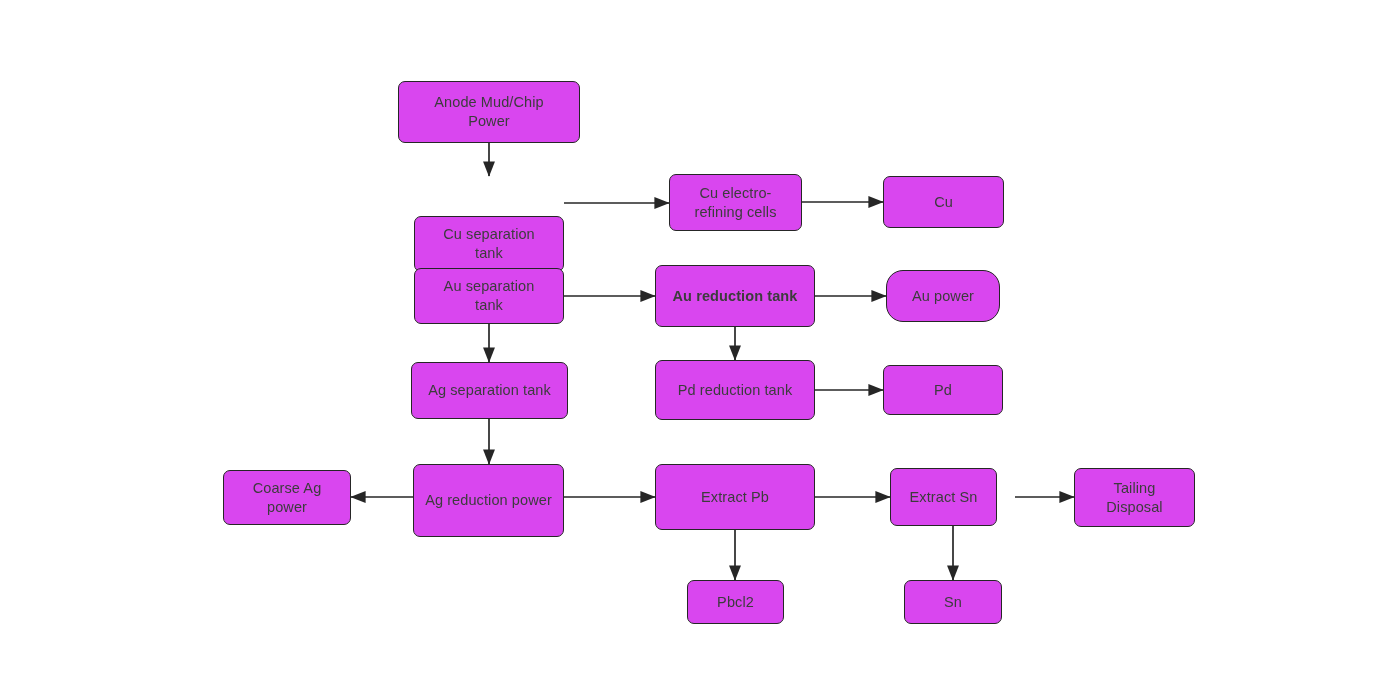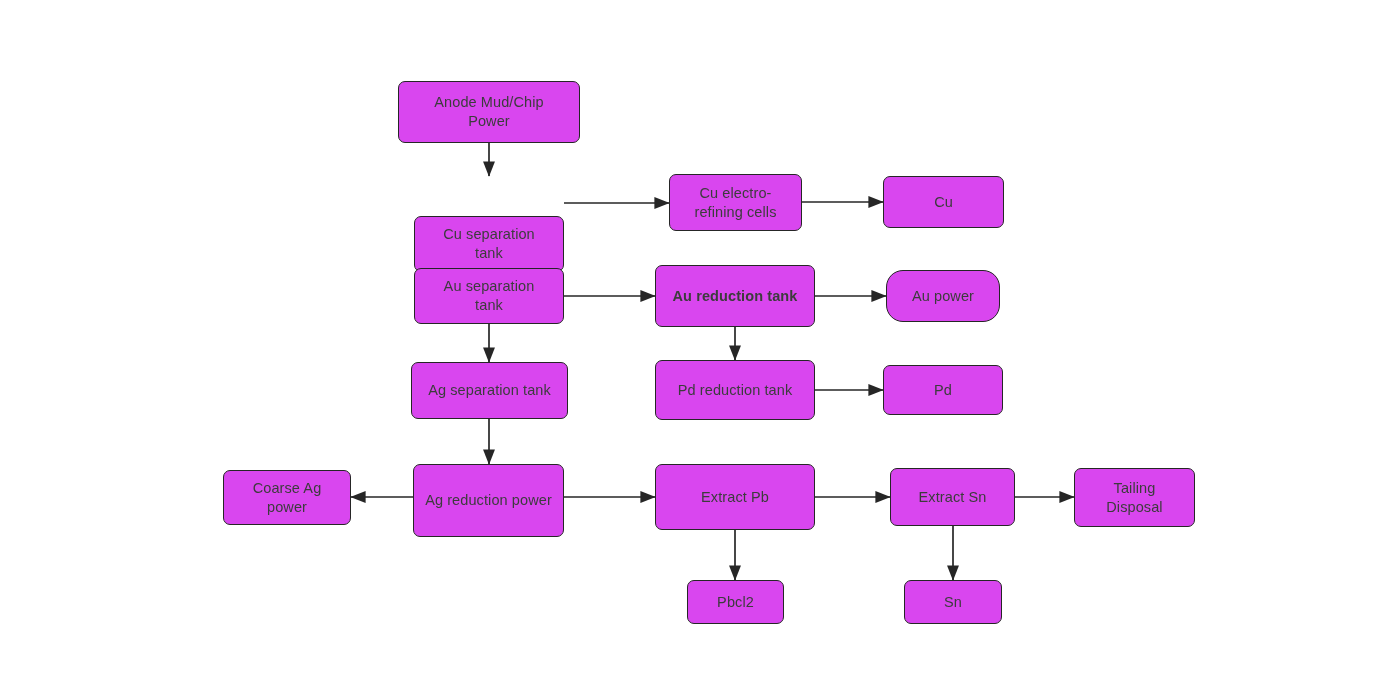--- a/index.html
+++ b/index.html
@@ -91,19 +91,19 @@
 tank</div>
       <div class="node" style="left: 655px; top: 265px; width: 160px; height: 62px; border-color: rgb(38, 38, 38); color: rgb(60, 60, 60); font-weight: bold;">Au reduction tank</div>
       <div class="node" style="left: 886px; top: 270px; width: 114px; height: 52px; border-color: rgb(38, 38, 38); color: rgb(60, 60, 60); border-radius: 17px;">Au power</div>
       <div class="node" style="left: 411px; top: 362px; width: 157px; height: 57px; border-color: rgb(38, 38, 38); color: rgb(60, 60, 60);">Ag separation tank</div>
       <div class="node" style="left: 655px; top: 360px; width: 160px; height: 60px; border-color: rgb(38, 38, 38); color: rgb(60, 60, 60);">Pd reduction tank</div>
       <div class="node" style="left: 883px; top: 365px; width: 120px; height: 50px; border-color: rgb(38, 38, 38); color: rgb(60, 60, 60);">Pd</div>
       <div class="node" style="left: 223px; top: 470px; width: 128px; height: 55px; border-color: rgb(38, 38, 38); color: rgb(60, 60, 60);">Coarse Ag
 power</div>
       <div class="node" style="left: 413px; top: 464px; width: 151px; height: 73px; border-color: rgb(38, 38, 38); color: rgb(60, 60, 60);">Ag reduction power</div>
       <div class="node" style="left: 655px; top: 464px; width: 160px; height: 66px; border-color: rgb(38, 38, 38); color: rgb(60, 60, 60);">Extract Pb</div>
-      <div class="node" style="left: 890px; top: 468px; width: 125px; height: 58px; border-color: rgb(38, 38, 38); color: rgb(60, 60, 60);">Extract Sn</div>
+      <div class="node" style="left: 890px; top: 468px; width: 107px; height: 58px; border-color: rgb(38, 38, 38); color: rgb(60, 60, 60);">Extract Sn</div>
       <div class="node" style="left: 1074px; top: 468px; width: 121px; height: 59px; border-color: rgb(38, 38, 38); color: rgb(60, 60, 60);">Tailing
 Disposal</div>
       <div class="node" style="left: 687px; top: 580px; width: 97px; height: 44px; border-color: rgb(38, 38, 38); color: rgb(60, 60, 60);">Pbcl2</div>
       <div class="node" style="left: 904px; top: 580px; width: 98px; height: 44px; border-color: rgb(38, 38, 38); color: rgb(60, 60, 60);">Sn</div>
     </div>
 </div>
 
 </body></html>

